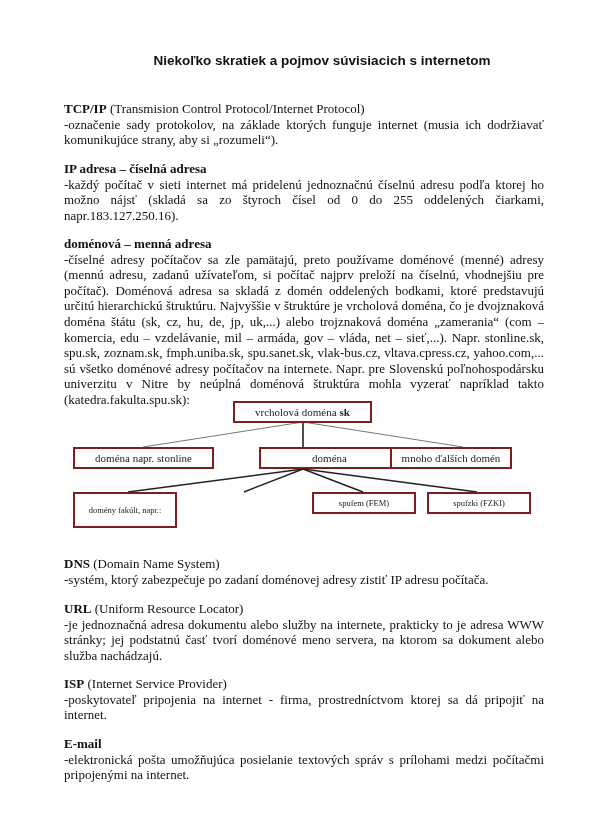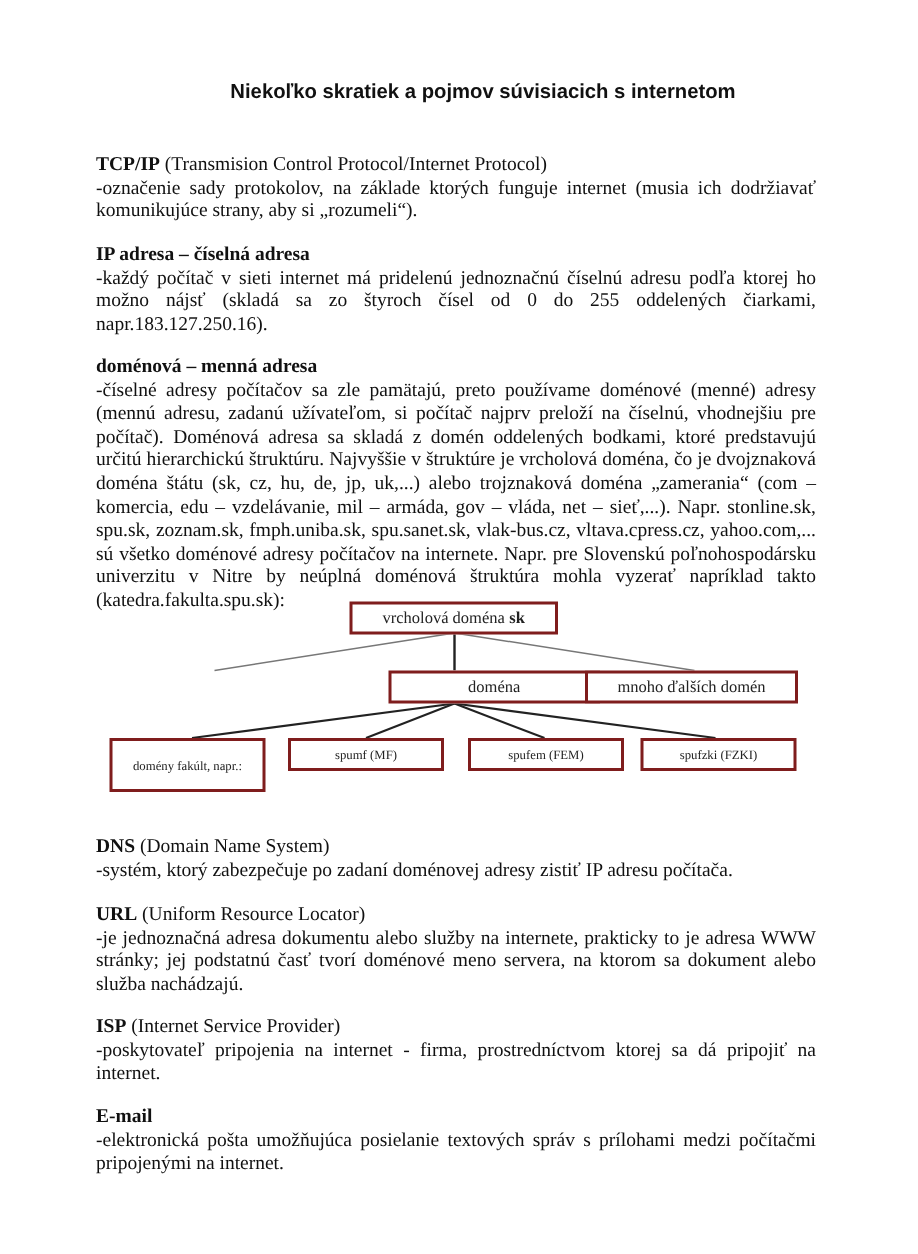--- a/index.html
+++ b/index.html
@@ -51,25 +51,25 @@
     <line x1="303" y1="469" x2="244" y2="492" stroke="#222" stroke-width="1.4"></line>
     <line x1="303" y1="469" x2="363" y2="492" stroke="#222" stroke-width="1.4"></line>
     <line x1="303" y1="469" x2="477" y2="492" stroke="#222" stroke-width="1.4"></line>
   </svg>
 
   <div class="box lg" style="left:233px;top:401px;width:139px;height:22px;">
     <span>vrcholová doména </span>
       <b style="margin-left:3px;">sk</b>
   </div>
 
+  <div class="box lg" style="left:73px;top:447px;width:141px;height:22px;">doména napr. stonline</div>
   <div class="box lg" style="left:232px;top:447px;width:141px;height:22px;margin-left:27px;">doména</div>
-  <div class="box lg" style="left:390px;top:447px;width:142px;height:22px;">mnoho ďalších domén</div>
+  <div class="box lg" style="left:390px;top:447px;width:122px;height:22px;">mnoho ďalších domén</div>
 
   <div class="box sm" style="left:73px;top:492px;width:104px;height:36px;">domény fakúlt, napr.:</div>
-  <div class="box sm" style="left:192px;top:492px;width:104px;height:22px;">spumf (MF)</div>
   <div class="box sm" style="left:312px;top:492px;width:104px;height:22px;">spufem (FEM)</div>
   <div class="box sm" style="left:427px;top:492px;width:104px;height:22px;">spufzki (FZKI)</div>
 
   <div class="section" style="top:556px;">
     <div class="head"><b>DNS</b><span> (Domain Name System)</span></div>
     <p>-systém, ktorý zabezpečuje po zadaní doménovej adresy zistiť IP adresu počítača.</p>
   </div>
 
   <div class="section" style="top:601px;">
     <div class="head"><b>URL</b><span> (Uniform Resource Locator)</span></div>

